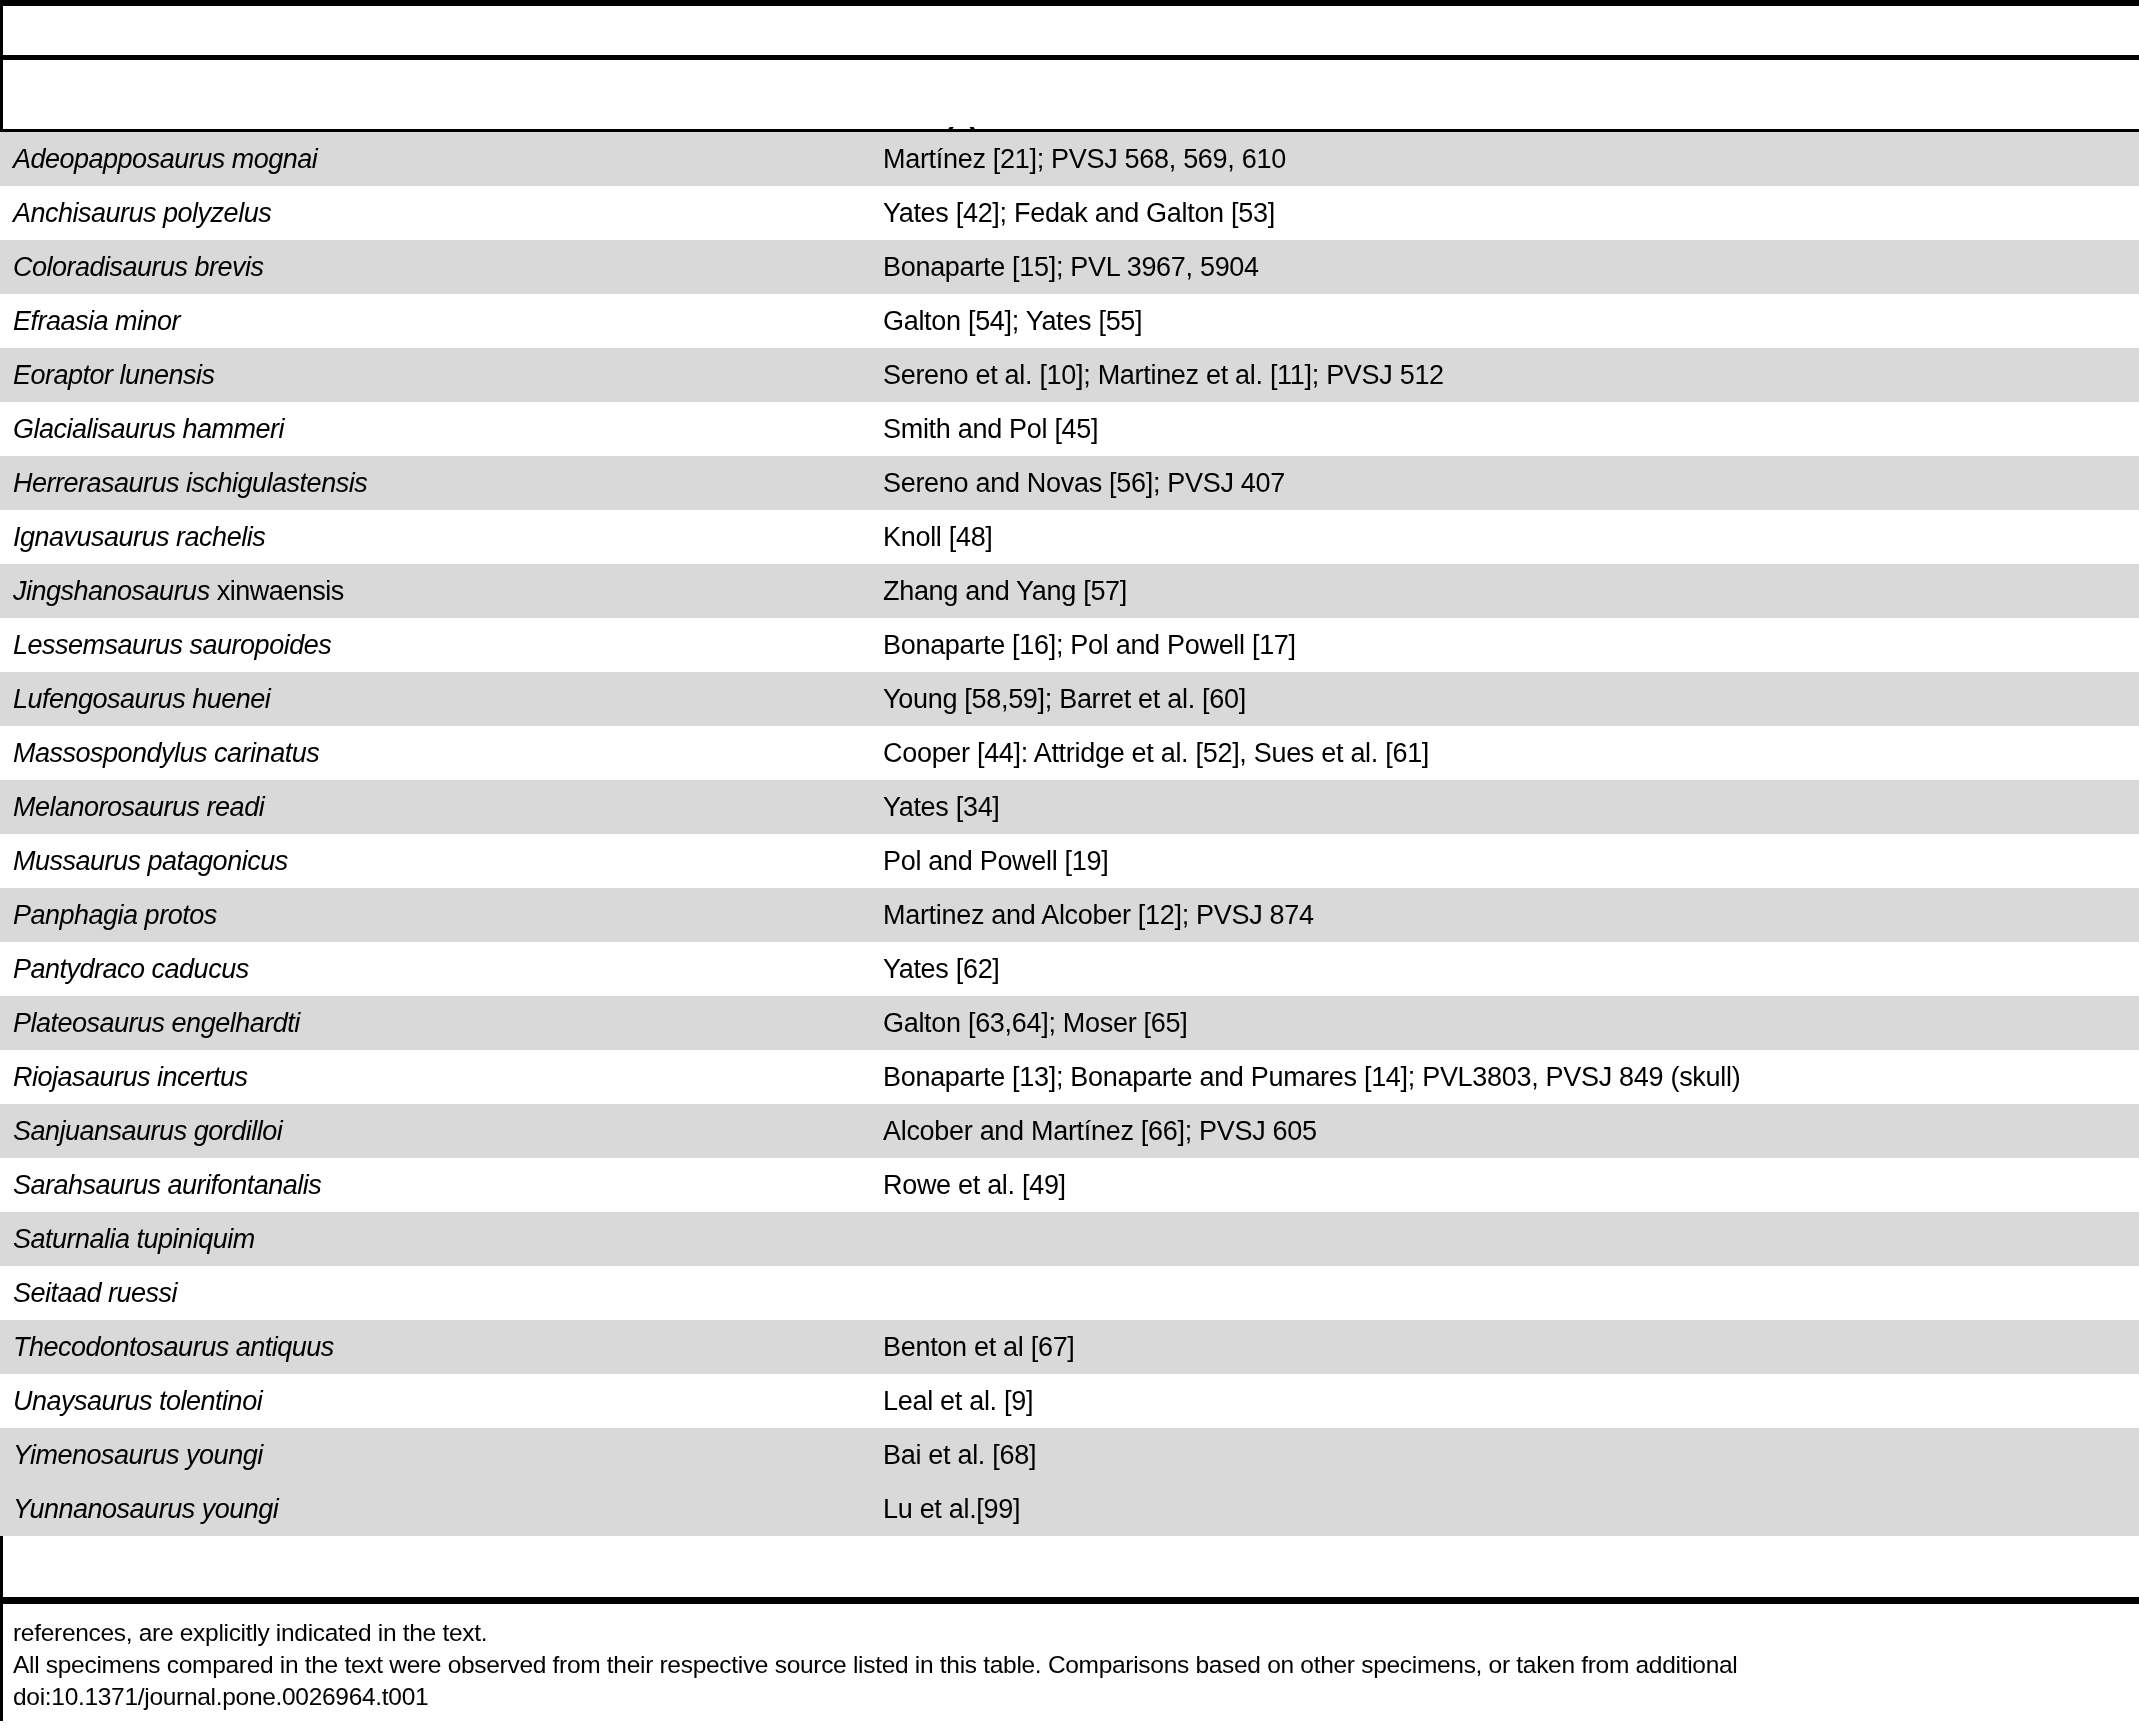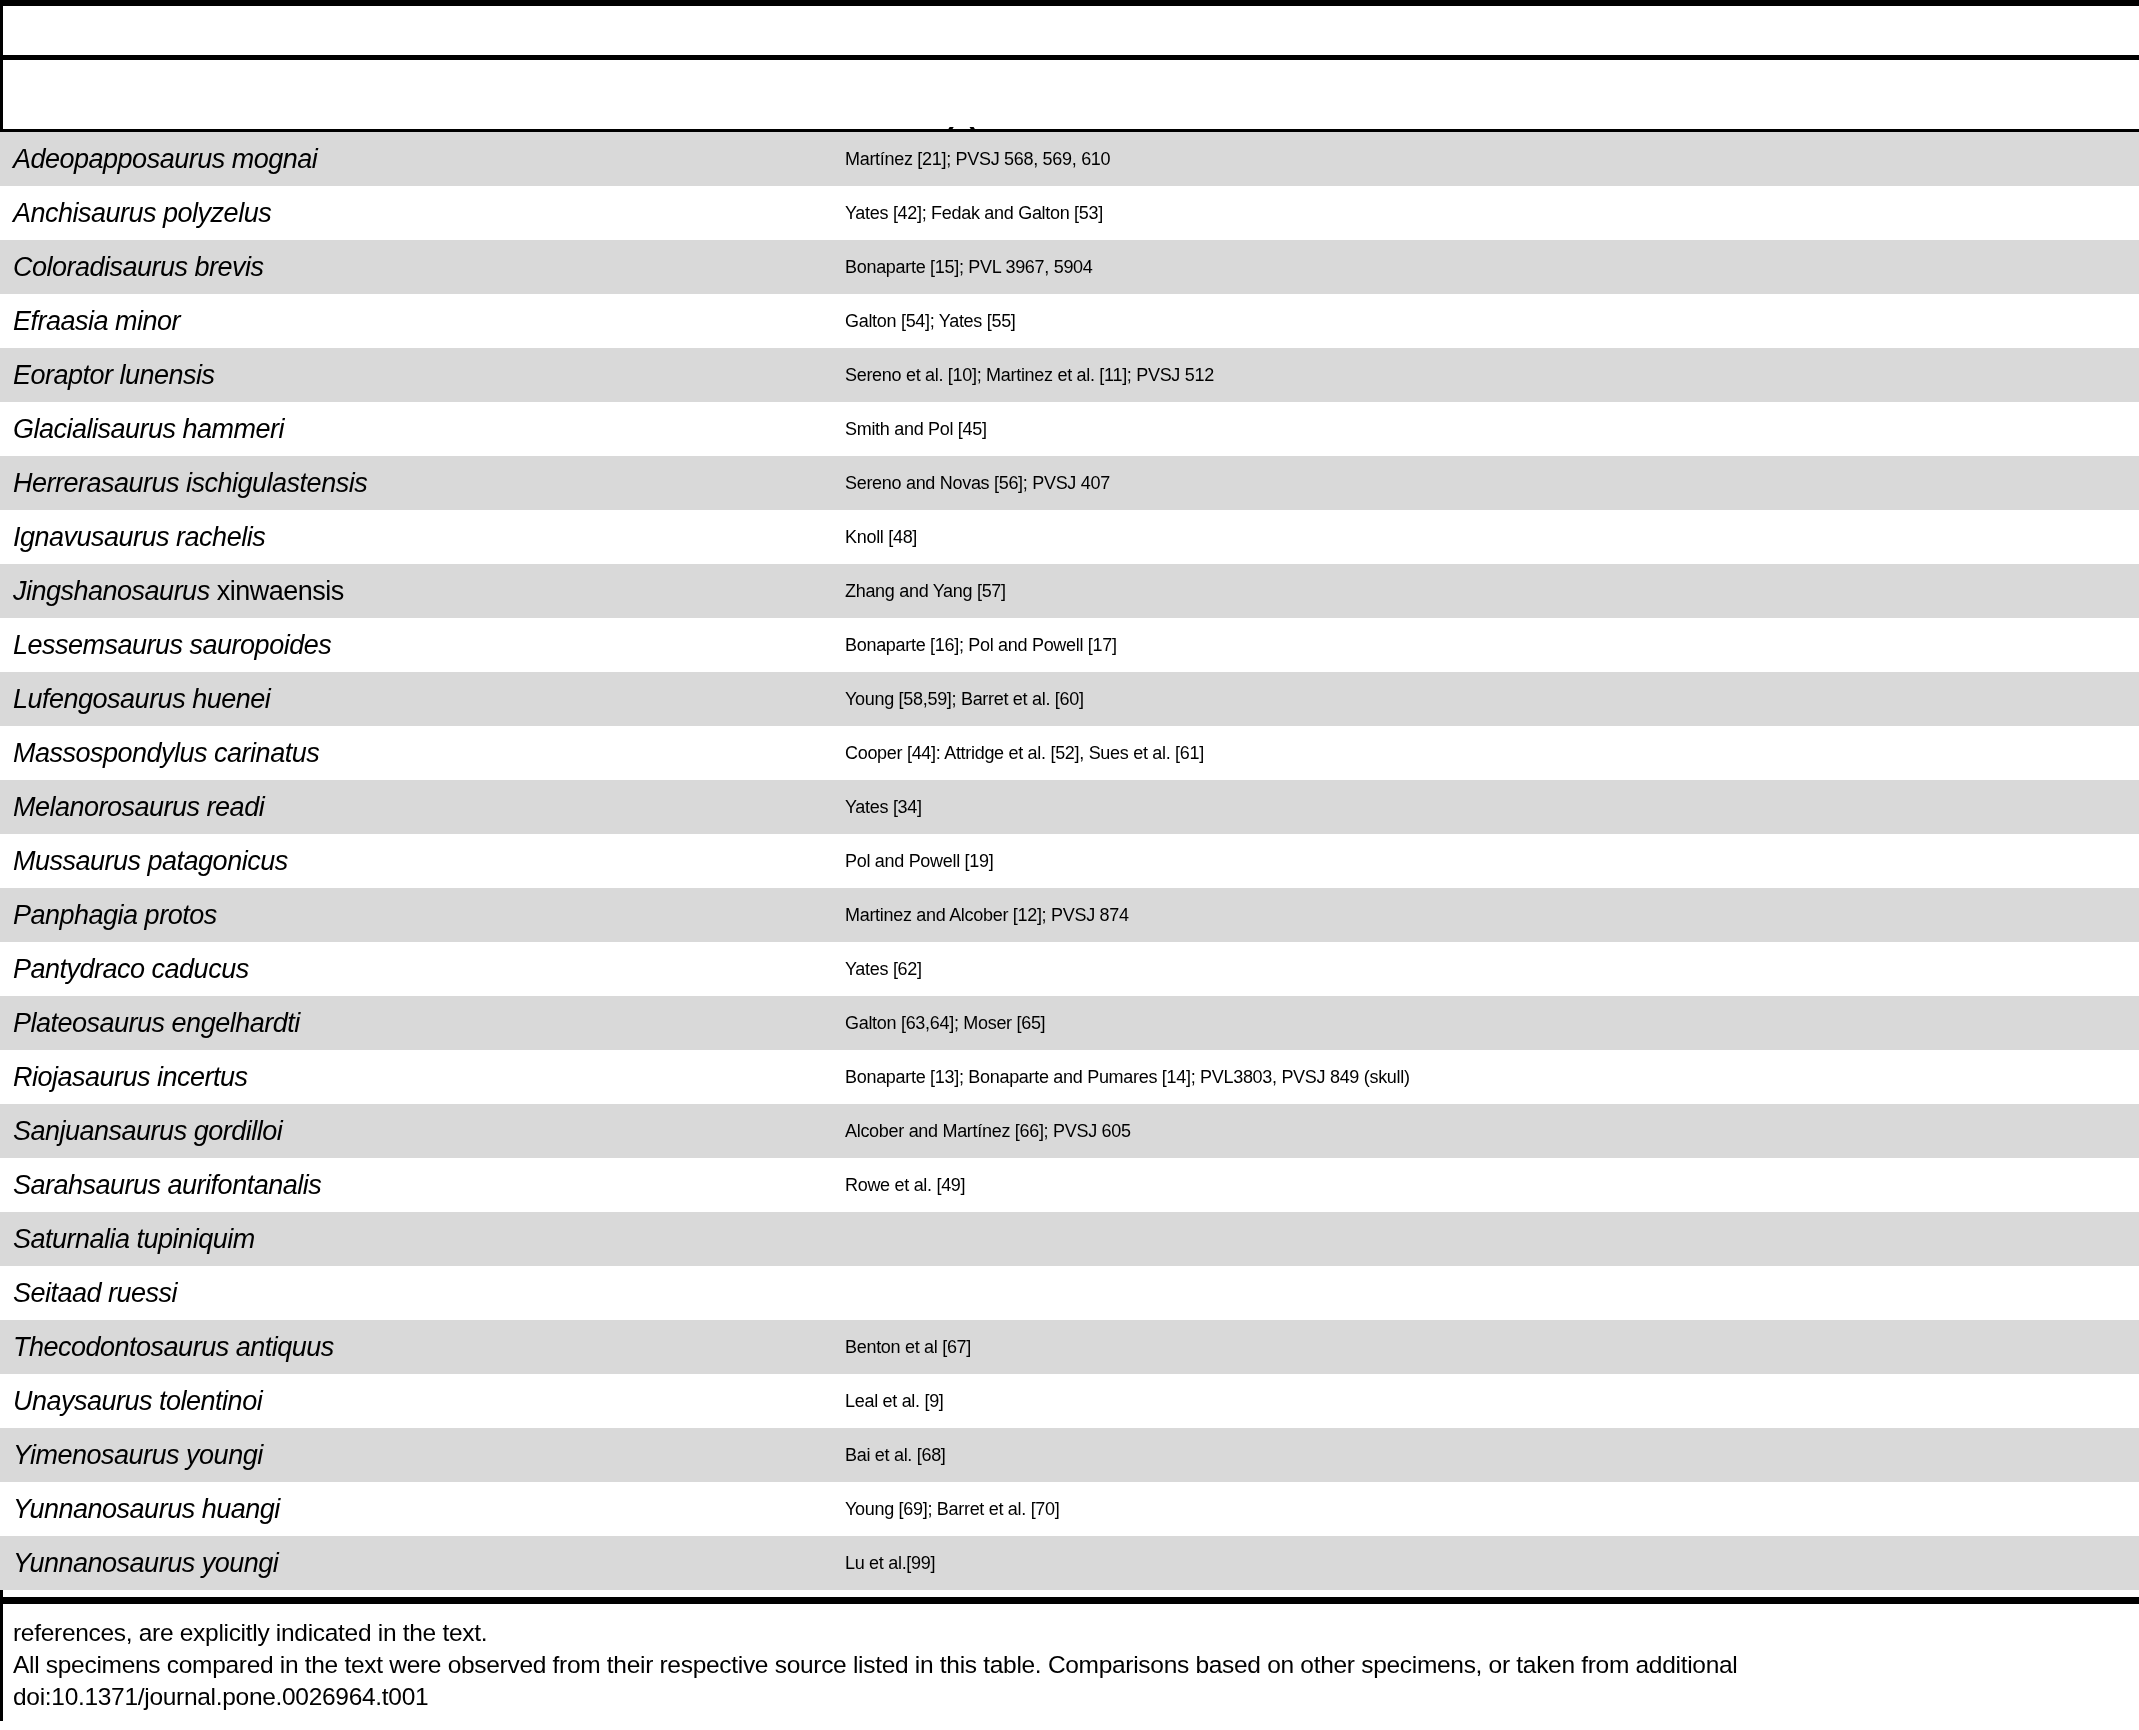--- a/index.html
+++ b/index.html
@@ -30,21 +30,21 @@
   #header-source { left: 845px; }
   #table-body { position: absolute; left: 0; top: 132px; width: 2140px; }
   .row {
     position: relative; width: 2140px; height: 54px; line-height: 54px;
     white-space: nowrap; background: #ffffff;
   }
   .row.shaded { background: #d9d9d9; padding-left: 44px; }
   .taxon  { position: absolute; left: 13px;  font-size: 27px; letter-spacing: -0.5px; }
   .taxon-italic { font-style: italic; }
   .taxon-roman  { font-style: normal; margin-top: 41px; }
-  .source { position: absolute; left: 845px; font-size: 18px; letter-spacing: -0.3px; }
+  .source { position: absolute; left: 883px; font-size: 27px; letter-spacing: -0.3px; }
   #footnote {
     position: absolute; left: 13px; top: 1617px; width: 2118px;
     font-size: 24.5px; line-height: 32px; letter-spacing: -0.3px;
     white-space: nowrap;
   }
 </style>
 </head>
 <body>
 
 <div id="page">
@@ -177,24 +177,20 @@
     <div class="row">
       <span class="taxon"><span class="taxon-italic">Unaysaurus tolentinoi</span><span class="taxon-roman"></span></span>
       <span class="source">Leal et al. [9]</span>
     </div>
 
     <div class="row shaded">
       <span class="taxon"><span class="taxon-italic">Yimenosaurus youngi</span><span class="taxon-roman"></span></span>
       <span class="source">Bai et al. [68]</span>
     </div>
 
-    <div class="row">
-      <span class="taxon"><span class="taxon-italic">Yunnanosaurus huangi</span><span class="taxon-roman"></span></span>
-      <span class="source">Young [69]; Barret et al. [70]</span>
-    </div>
 
     <div class="row shaded">
       <span class="taxon"><span class="taxon-italic">Yunnanosaurus youngi</span><span class="taxon-roman"></span></span>
       <span class="source">Lu et al.[99]</span>
     </div>
   </div>
 
   <div id="rule-bottom" class="hrule"></div>
 
   <div id="footnote">

